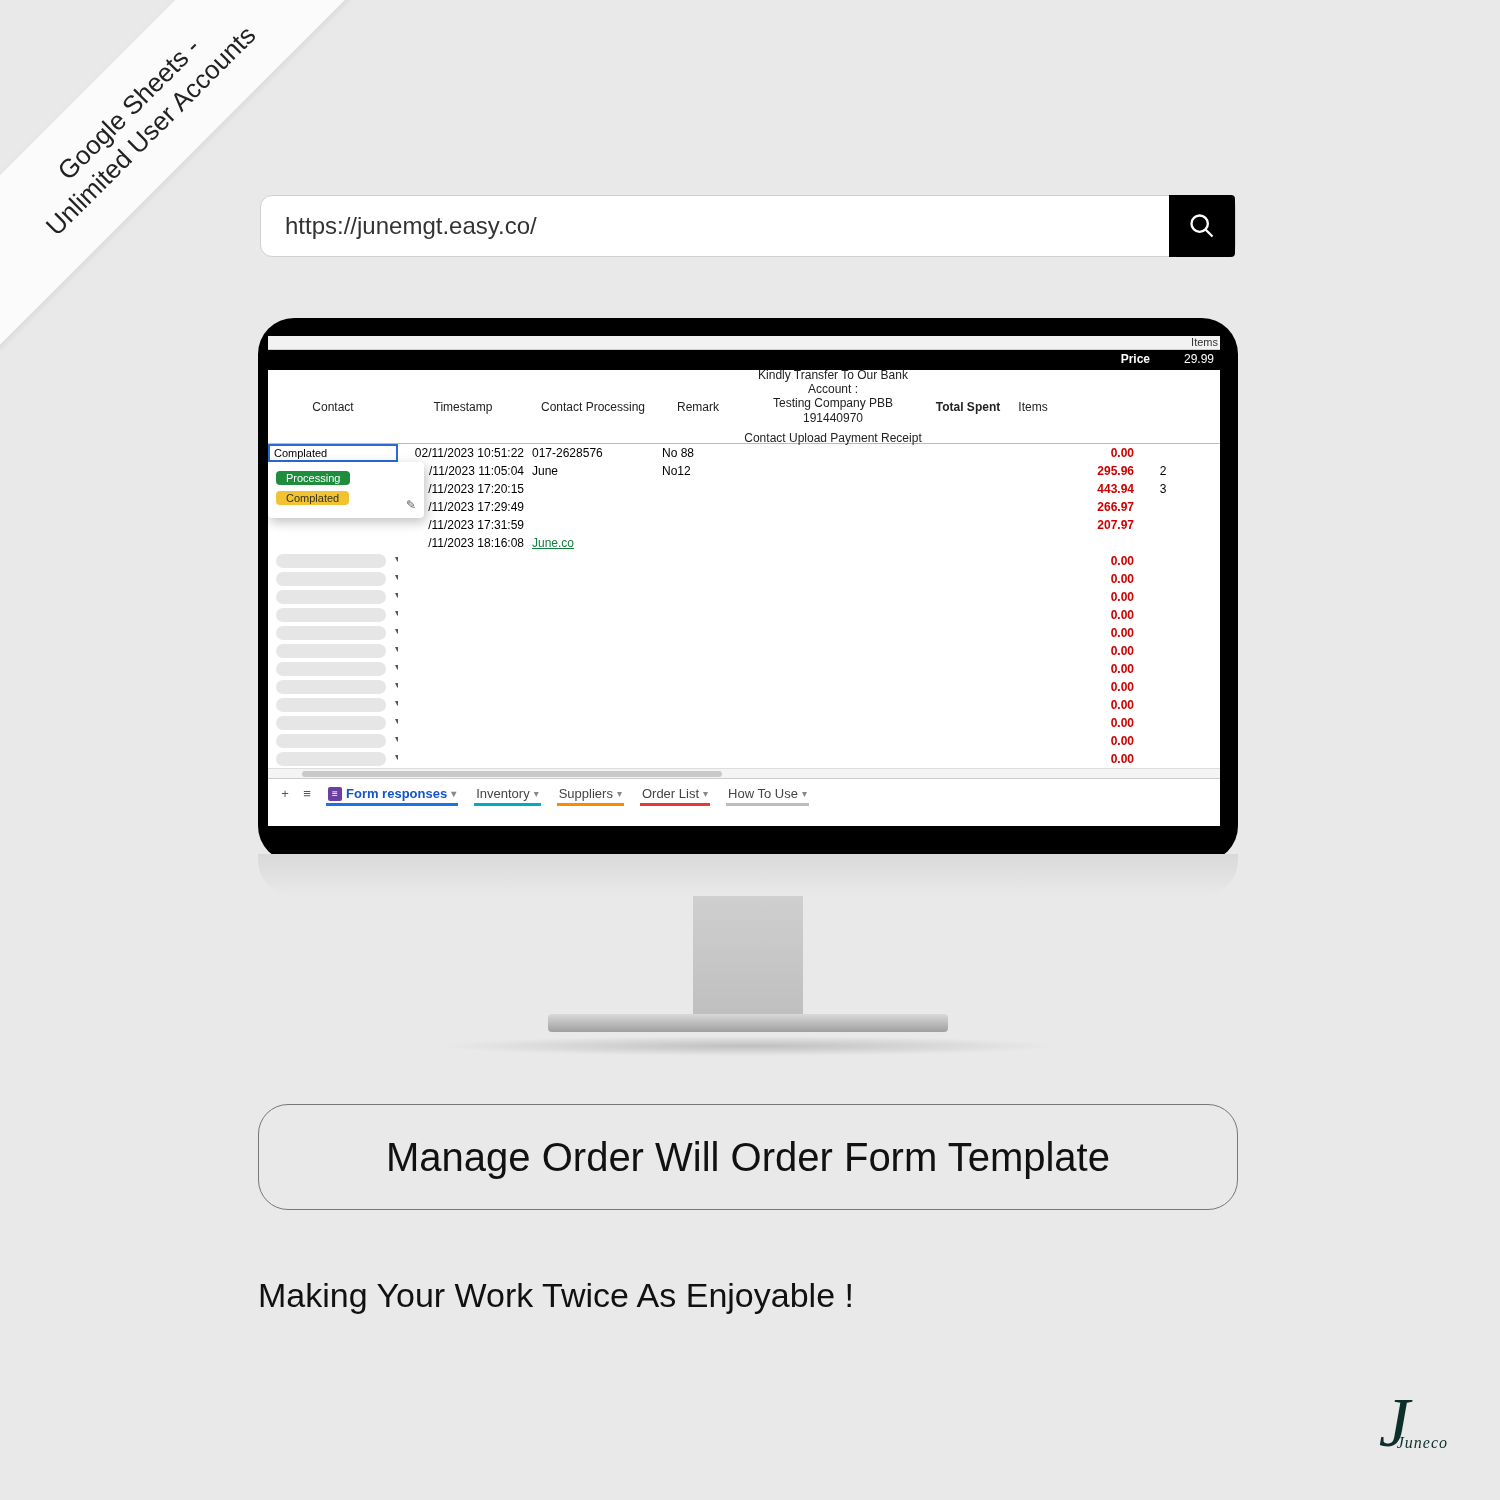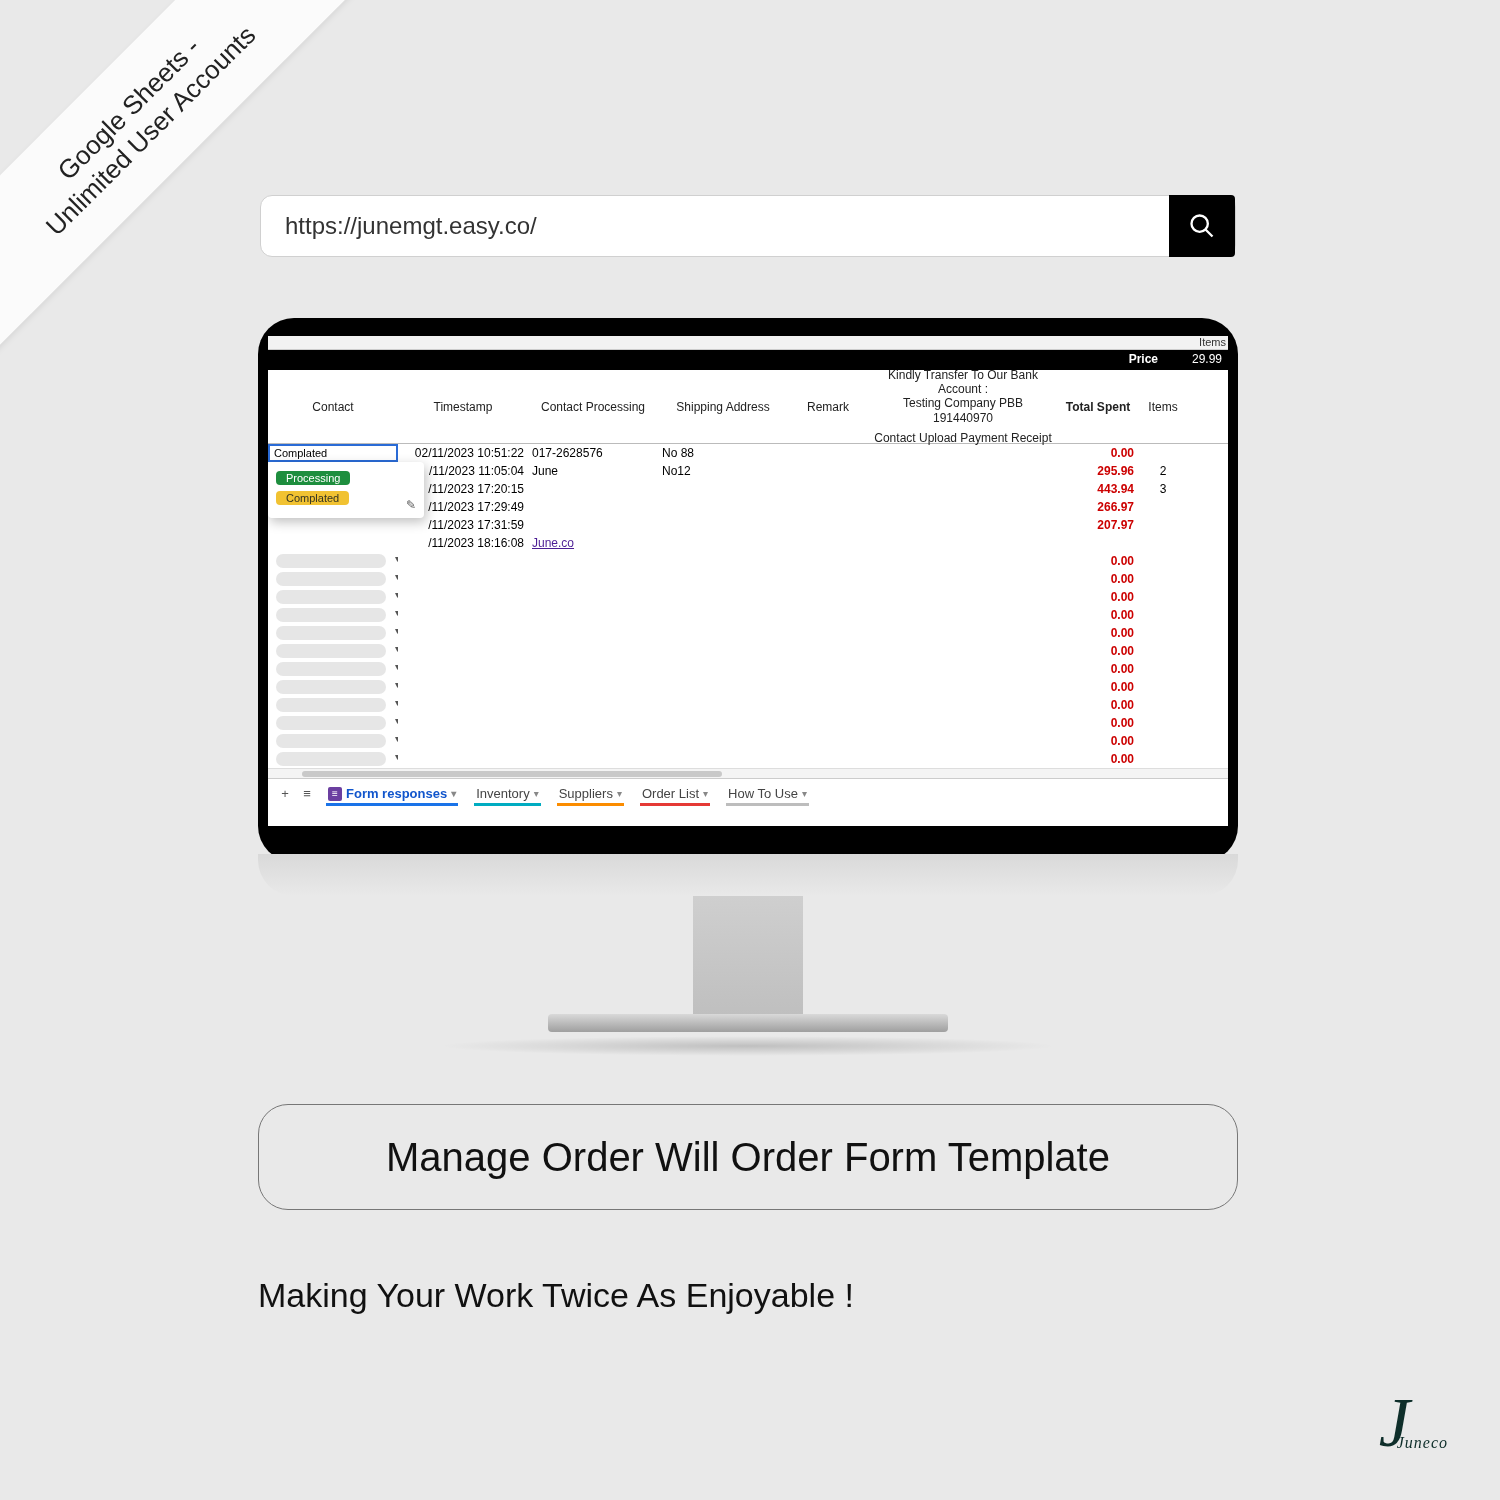--- a/index.html
+++ b/index.html
@@ -31,21 +31,21 @@
     flex: 1; border: none; outline: none; font-size: 24px; padding: 0 24px; color: #333;
   }
   .searchbar .sbtn {
     width: 66px; height: 62px; background: #000; display:flex; align-items:center; justify-content:center;
     border-top-right-radius:4px; border-bottom-right-radius:4px;
   }
   
   .monitor-wrap { position:absolute; top:318px; left:258px; width:980px; }
   .bezel {
     width: 980px; height: 544px; background:#000; border-radius: 36px;
-    padding: 18px 10px 40px 10px;
+    padding: 18px 18px 40px 10px;
   }
   .screen {
     width: 100%; height: 490px; background:#fff; position:relative; overflow:hidden;
     font-size: 12px;
   }
   .topstrip { height: 14px; background:#f2f2f2; border-bottom:1px solid #ccc; position:relative; }
   .topstrip .items-top { position:absolute; right:2px; top:0; font-size:11px; color:#333; }
   .pricebar { height: 20px; background:#000; color:#fff; position:relative; }
   .pricebar .p-label { position:absolute; right:70px; top:2px; font-weight:bold; font-size:12px; }
   .pricebar .p-val   { position:absolute; right:6px;  top:2px; font-size:12px; }
@@ -108,21 +108,21 @@
   .tagline {
     position:absolute; top:1276px; left:258px;
     font-size:34px; color:#111;
   }
   .logo {
     position:absolute; right:52px; bottom:52px;
     font-family: Georgia, 'Times New Roman', serif;
     font-size:70px; color:#0e2e2a; font-style:italic; line-height:.6;
   }
   .logo small{ font-size:16px; font-style:italic; letter-spacing:1px; display:block; margin-top:-6px; margin-left:18px;}
-  .link { color:#4c1d95; text-decoration:underline; }
+  .link { color:#15803d; text-decoration:underline; }
 </style>
 </head>
 <body>
 
 <div class="ribbon">
   <div class="line">
     <div>Google Sheets -</div>
     <div>Unlimited User Accounts</div>
   </div>
 </div>
@@ -145,21 +145,20 @@
         </div>
       <div class="pricebar">
         <span class="p-label">Price</span>
         <span class="p-val">29.99</span>
       </div>
 
       <div class="hdr">
         <div class="cell w-status">Contact</div>
         <div class="cell w-ts">Timestamp</div>
         <div class="cell w-contact">Contact Processing</div>
-        <div class="cell w-ship">Shipping Address</div>
         <div class="cell w-remark">Remark</div>
         <div class="cell w-bank bank">
           <div>
             <div>Kindly Transfer To Our Bank</div>
             <div>Account :</div>
             <div>Testing Company PBB 191440970</div>
             <div style="margin-top:6px">Contact Upload Payment Receipt</div>
           </div>
         </div>
         <div class="cell w-spent red">Total Spent</div>

